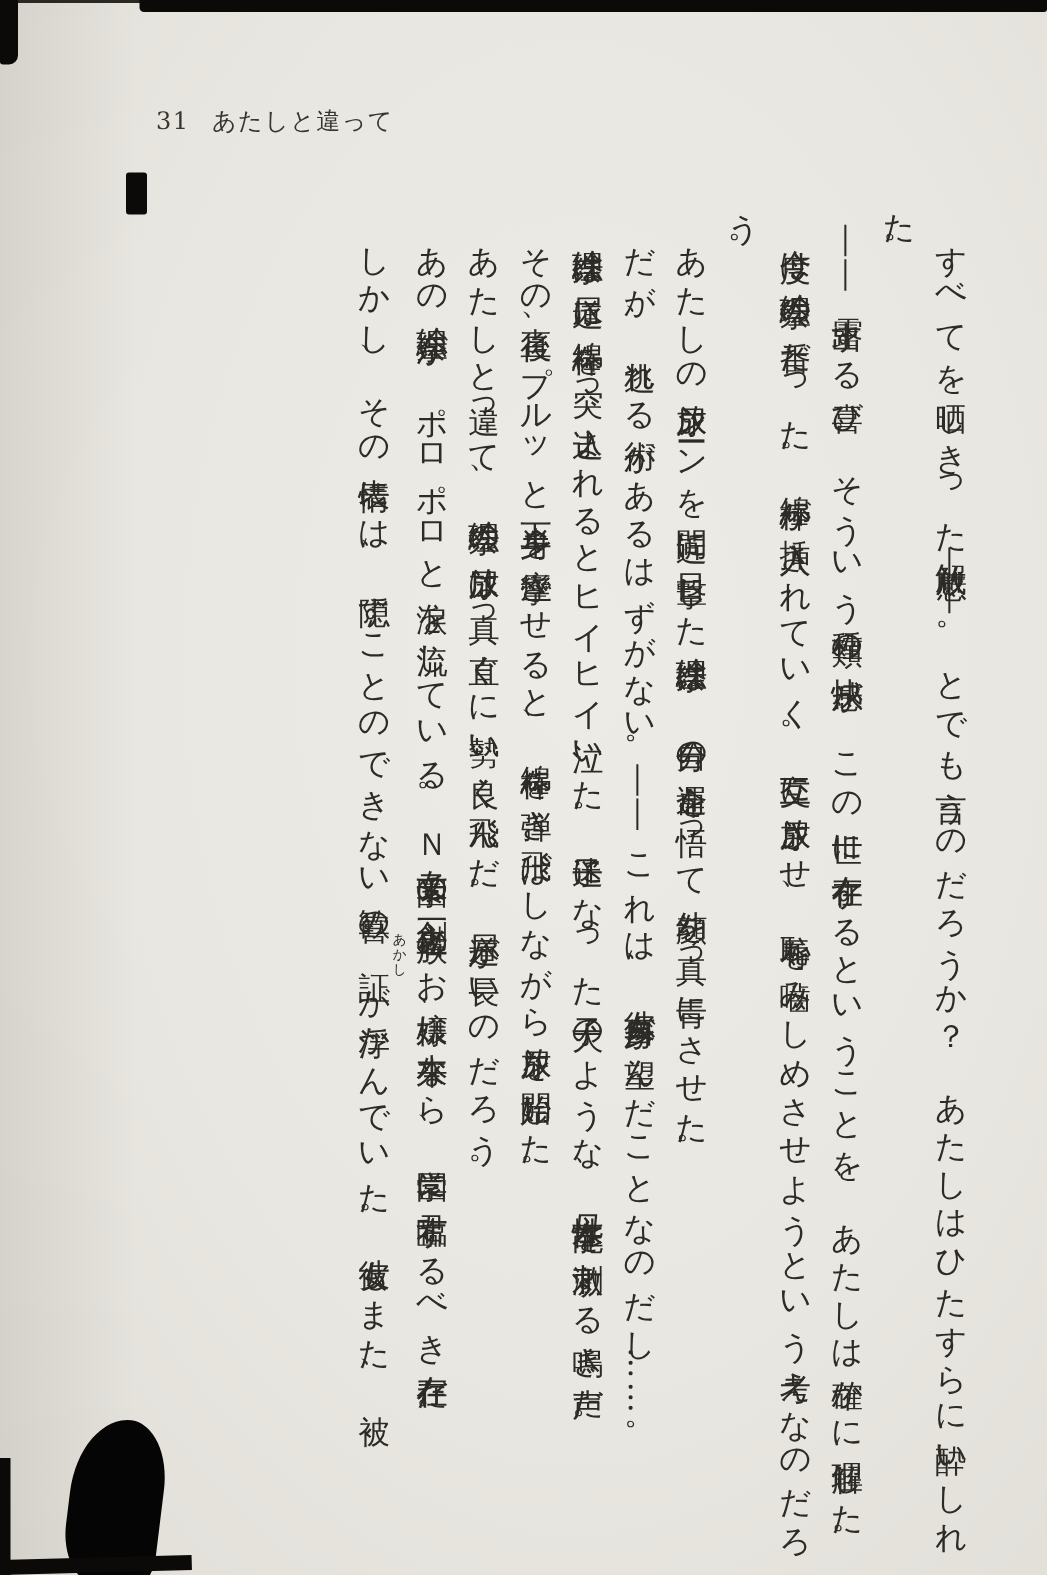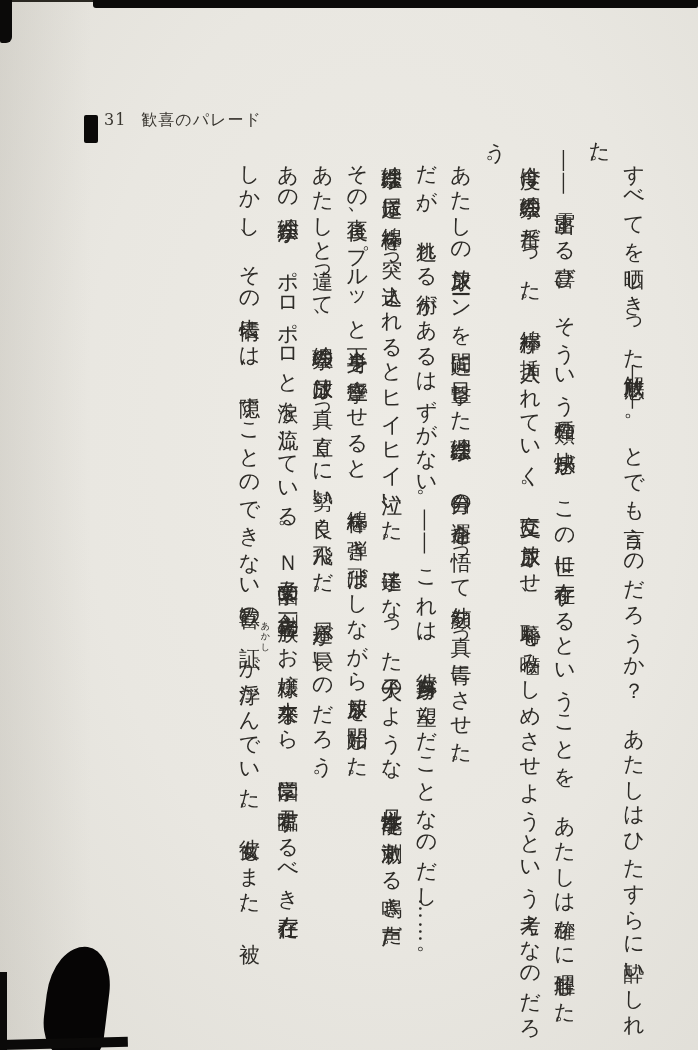--- a/index.html
+++ b/index.html
@@ -19,21 +19,20 @@
   .page-header {
     position: absolute;
     top: 71px;
     left: 104px;
     display: flex;
     align-items: baseline;
     gap: 15px;
     font-size: 16px;
     color: #38352f;
     letter-spacing: 1px;
-    margin-top: 39px;
   }
 
   
   .body-text {
     position: absolute;
     top: 127px;
     right: 47px;
     width: 560px;
     height: 918px;
     writing-mode: vertical-rl;
@@ -103,21 +102,21 @@
   <div class="artifact artifact-top-thin"></div>
   <div class="artifact artifact-top-bar"></div>
   <div class="artifact artifact-corner-tl"></div>
   <div class="artifact artifact-left-tick"></div>
   <div class="artifact artifact-bottom-blob"></div>
   <div class="artifact artifact-bottom-bar"></div>
   <div class="artifact artifact-left-strip"></div>
 
   <div class="page-header">
     <span>31</span>
-    <span>歓喜のパレード</span>
+    <span>あたしと違って</span>
   </div>
 
   <div class="body-text">
     <p>　すべてを晒しきった解放感――。とでも言うのだろうか？　あたしはひたすらに酔いしれた。</p>
     <p>　――露出する喜び。そういう種類の快感が、この世に存在するということを、あたしは確かに理解した。</p>
     <p>　今度は絵理奈の番だった。綿棒が挿入されていく。交互に放尿させ、恥辱を嚙みしめさせようという考えなのだろう。</p>
     <p>　あたしの放尿シーンを間近に目撃した絵理奈は、自分の運命を悟って幼顔を真っ青にさせた。</p>
     <p>　だが、逃れる術があるはずがない。――これは、彼女自身が望んだことなのだし……。</p>
     <p>　絵理奈は尿道に綿棒を突っ込まれるとヒイヒイ泣いた。迷子になった子犬のような、母性本能を刺激する鳴き声だ。</p>
     <p>　その直後、プルッと下半身を痙攣させると、綿棒を弾き飛ばしながら放尿を開始した。</p>

